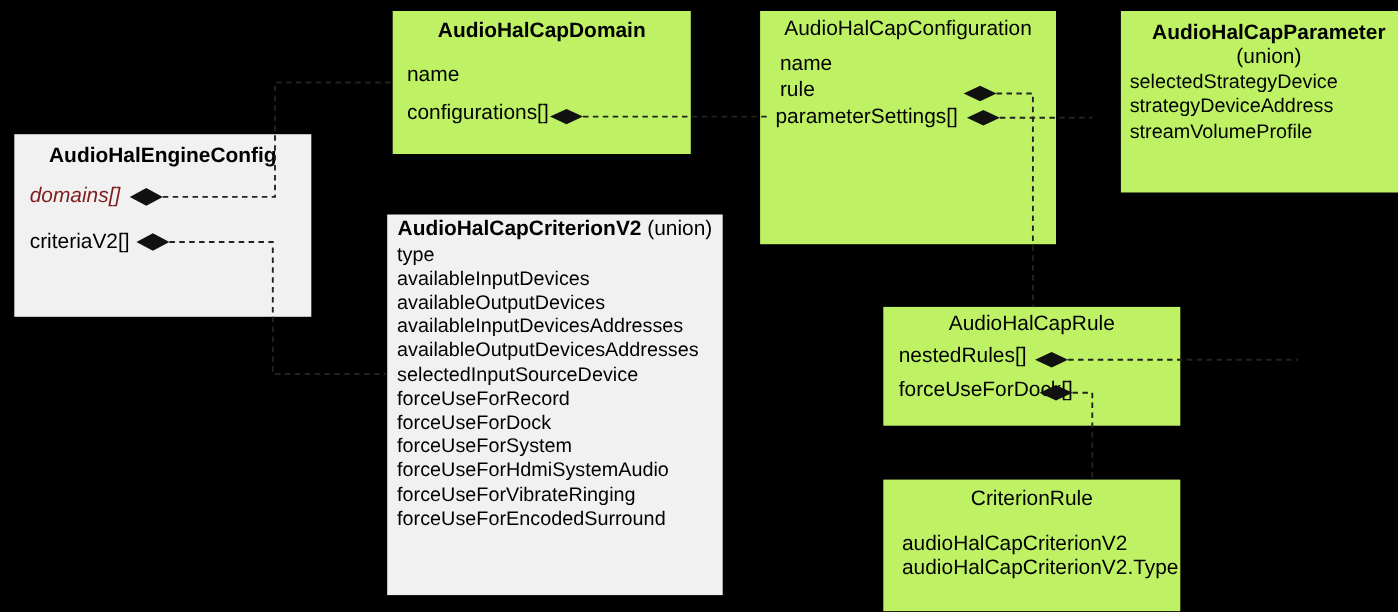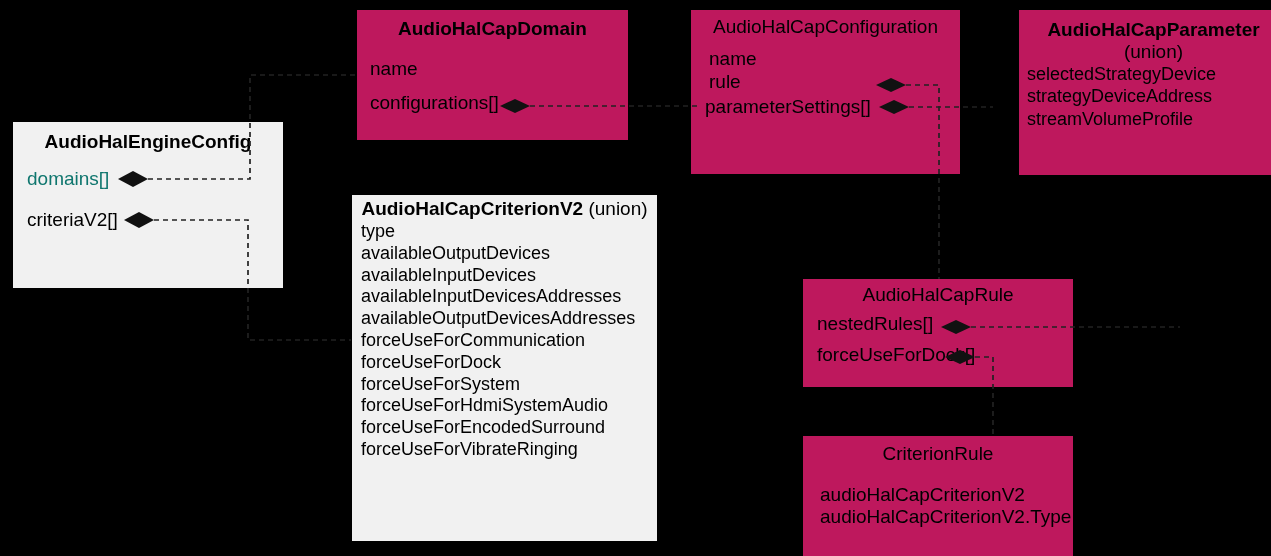--- a/index.html
+++ b/index.html
@@ -1,34 +1,34 @@
 <!DOCTYPE html>
 <html><head>
 <meta charset="utf-8">
 <style>
   html,body{margin:0;padding:0;background:#000;}
   .canvas{
     position:relative;width:1271px;height:556px;background:#000;
     font-family:"Liberation Sans",sans-serif;color:#000;overflow:hidden;
   }
   .box{position:absolute;box-sizing:border-box;}
-  .box.green{background:#be185d;}
+  .box.green{background:#bef264;}
   .box.gray{background:#f1f1f1;padding-left:18px;}
   .cls-title{position:absolute;left:0;width:100%;text-align:center;font-size:19px;white-space:nowrap;}
   .cls-title.bold{font-weight:bold;}
   .cls-title .suffix{font-weight:normal;}
   .fld{position:absolute;font-size:19px;line-height:22px;white-space:nowrap;}
   .fld-list{position:absolute;font-size:18px;white-space:nowrap;}
   .fld-list > div{line-height:21.8px;}
   .fld-list.wide > div{line-height:22.3px;}
-  .green-text{color:#0f766e;}
+  .green-text{color:#7f1d1d;font-style:italic;}
   
   #box-engine{left:13px;top:122px;width:270px;height:166px;}
   #box-domain{left:357px;top:10px;width:271px;height:130px;}
-  #box-config{left:691px;top:10px;width:269px;height:164px;}
+  #box-config{left:691px;top:10px;width:269px;height:212px;}
   #box-param{left:993px;top:10px;width:269px;height:165px;margin-left:26px;}
   #box-criterion{left:352px;top:195px;width:305px;height:346px;}
   #box-rule{left:803px;top:279px;width:270px;height:108px;}
   #box-crule{left:803px;top:436px;width:270px;height:120px;}
   svg.overlay{position:absolute;left:0;top:0;pointer-events:none;}
   svg.overlay path{fill:none;stroke:#222222;stroke-width:1.7;stroke-dasharray:5 4;}
   svg.overlay polygon{fill:#111111;stroke:none;}
 </style>
 </head>
 <body>
@@ -61,30 +61,31 @@
       <div>selectedStrategyDevice</div>
       <div>strategyDeviceAddress</div>
       <div>streamVolumeProfile</div>
     </div>
   </div>
 
   <div id="box-criterion" class="box gray">
     <div class="cls-title bold" style="top:3px;"><span>AudioHalCapCriterionV2</span><span class="suffix"> (union)</span></div>
     <div class="fld-list" style="left:9px;top:26px;">
       <div>type</div>
+      <div>availableInputDevices</div>
       <div>availableOutputDevices</div>
-      <div>availableInputDevices</div>
       <div>availableInputDevicesAddresses</div>
       <div>availableOutputDevicesAddresses</div>
-      <div>forceUseForCommunication</div>
+      <div>selectedInputSourceDevice</div>
+      <div>forceUseForRecord</div>
       <div>forceUseForDock</div>
       <div>forceUseForSystem</div>
       <div>forceUseForHdmiSystemAudio</div>
+      <div>forceUseForVibrateRinging</div>
       <div>forceUseForEncodedSurround</div>
-      <div>forceUseForVibrateRinging</div>
     </div>
   </div>
 
   <div id="box-rule" class="box green">
     <div class="cls-title" style="top:5px;">AudioHalCapRule</div>
     <div class="fld" style="left:14px;top:34px;">nestedRules[]</div>
     <div class="fld" style="left:14px;top:65px;">forceUseForDock[]</div>
   </div>
 
   <div id="box-crule" class="box green">

